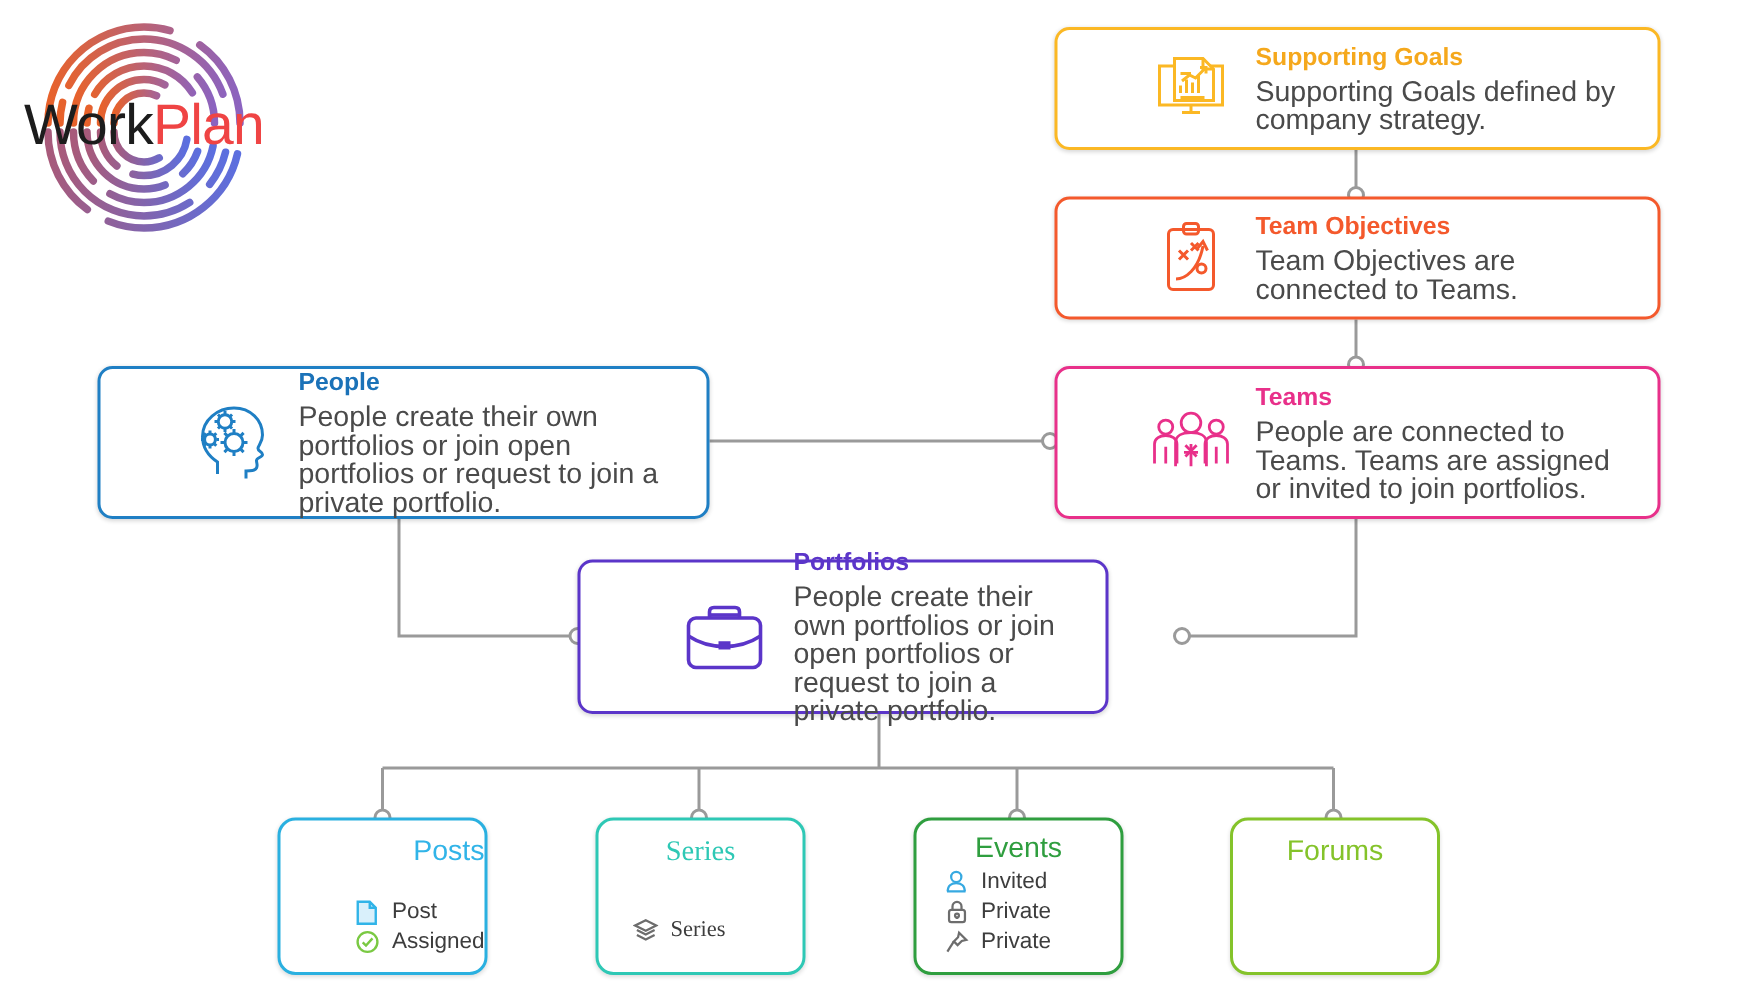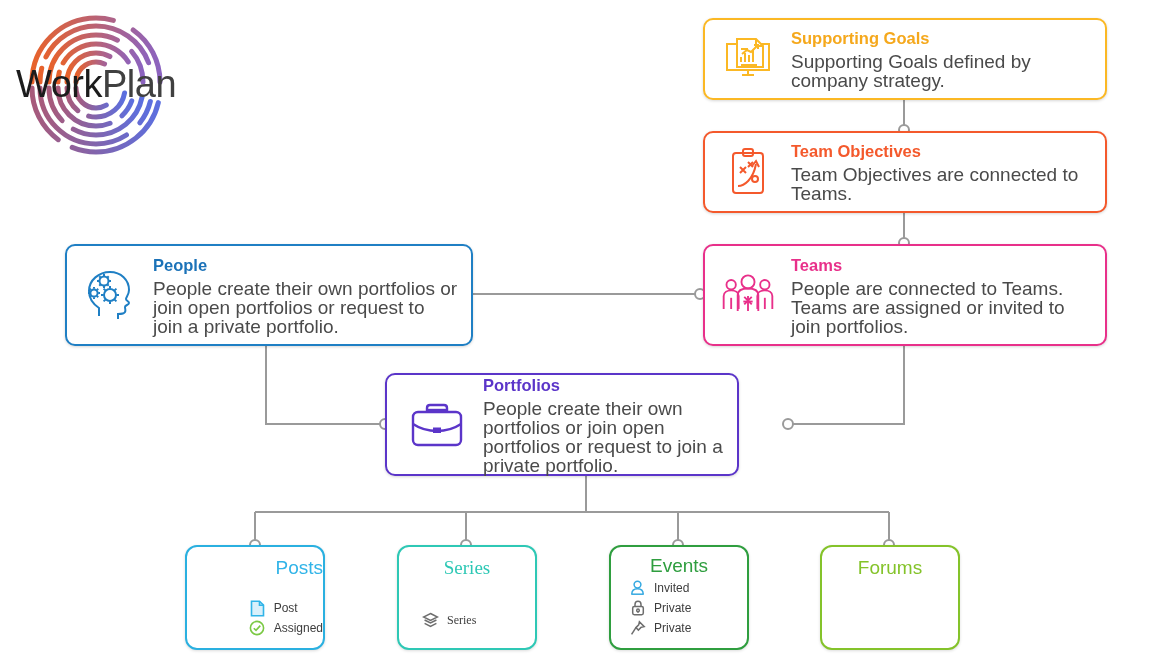--- a/index.html
+++ b/index.html
@@ -40,37 +40,38 @@
     left: 0;
     top: 52px;
     width: 176px;
     text-align: center;
     font-size: 38px;
     letter-spacing: -0.5px;
     line-height: 48px;
     white-space: nowrap;
   }
   .logo-work { color: #1c1c1c; }
-  .logo-plan { color: #404040; }
+  .logo-plan { color: #ef4444; }
 
   
   .node {
     position: absolute;
     box-sizing: border-box;
     background: #ffffff;
     border: 2px solid #999;
     border-radius: 10px;
     box-shadow: 0 1px 3px rgba(0,0,0,0.16);
   }
   .node-inner {
     display: flex;
     align-items: center;
     height: 100%;
     box-sizing: border-box;
     padding: 0 12px 0 14px;
+    margin-left: 46px;
   }
   .node-icon {
     flex: 0 0 auto;
     width: 58px;
     height: 56px;
     display: flex;
     align-items: center;
     justify-content: center;
     margin-right: 14px;
   }
@@ -121,21 +122,21 @@
     line-height: 24px;
     padding-top: 9px;
   }
   .leaf-items {
     margin-top: auto;
     padding: 0 0 10px 22px;
   }
   .leaf-item {
     display: flex;
     align-items: center;
-    font-size: 12px;
+    font-size: 15px;
     line-height: 20px;
     color: #3d3d3d;
     margin-top: 0px;
   }
   .leaf-item .li-ico {
     width: 19px;
     height: 18px;
     margin-right: 7px;
     display: flex;
     align-items: center;

